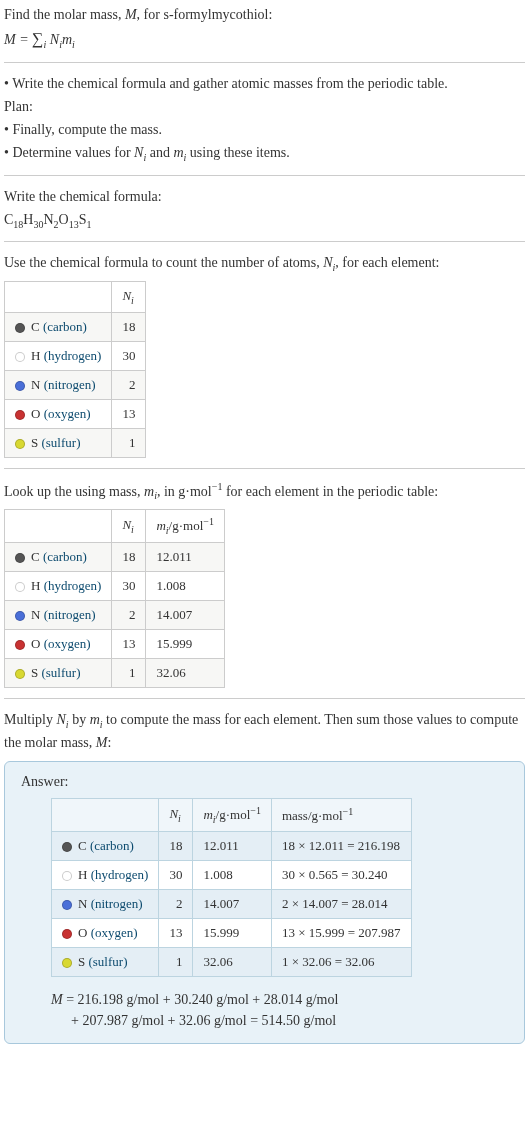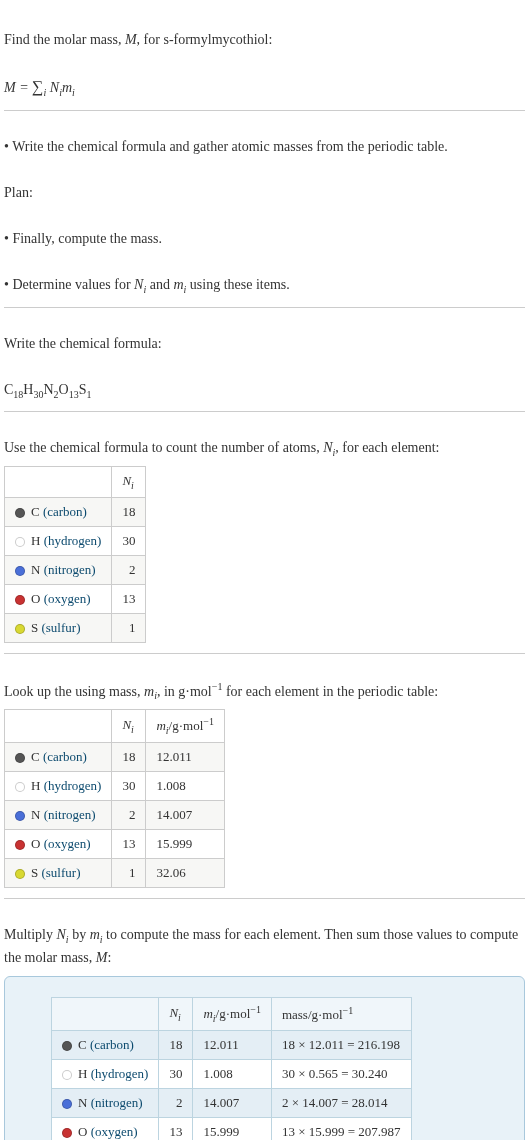--- a/index.html
+++ b/index.html
@@ -19,21 +19,20 @@
       margin-bottom: 8px;
     }
     hr.divider {
       border: none;
       border-top: 1px solid #ccc;
       margin: 10px 0;
     }
     .text-line {
       line-height: 1.5;
       margin-bottom: 2px;
-      margin-top: 25px;
     }
     .formula {
       font-style: italic;
     }
     .sub {
       font-size: 10px;
       vertical-align: sub;
     }
     .sup {
       font-size: 10px;
@@ -226,20 +225,21 @@
 </div>
 
 <hr class="divider">
 
 <div class="section">
   <div class="text-line">
     <span>Multiply </span><span class="formula">N</span><span class="sub formula">i</span><span> by </span><span class="formula">m</span><span class="sub formula">i</span><span> to compute the mass for each element. Then sum those values to compute the molar mass, </span><span class="formula">M</span><span>:</span>
   </div>
 
   <div class="answer-box">
+    <div class="answer-label">Answer:</div>
     <table>
       <tbody>
           <tr>
         <th></th>
         <th class="header-italic"><span>N</span><span class="sub">i</span></th>
         <th><span class="mi-unit">m</span><span class="sub mi-unit">i</span><span>/g·mol</span><span class="sup">−1</span></th>
         <th><span>mass/g·mol</span><span class="sup">−1</span></th>
       </tr>
       <tr>
         <td><span class="element-dot" style="background:#555555"></span><span>C</span><span class="gray-text"> (carbon)</span></td>
@@ -266,14 +266,18 @@
         <td>13 × 15.999 = 207.987</td>
       </tr>
       <tr>
         <td><span class="element-dot" style="background:#d8d832"></span><span>S</span><span class="gray-text"> (sulfur)</span></td>
         <td class="num-col">1</td>
         <td>32.06</td>
         <td>1 × 32.06 = 32.06</td>
       </tr>
     </tbody>
       </table>
+    <div class="final-eq">
+      <span>M</span><span style="font-style:normal"> = 216.198 g/mol + 30.240 g/mol + 28.014 g/mol</span><br>
+      <span style="font-style:normal;padding-left:20px">+ 207.987 g/mol + 32.06 g/mol = 514.50 g/mol</span>
+    </div>
   </div>
 </div>
 
 </body></html>

